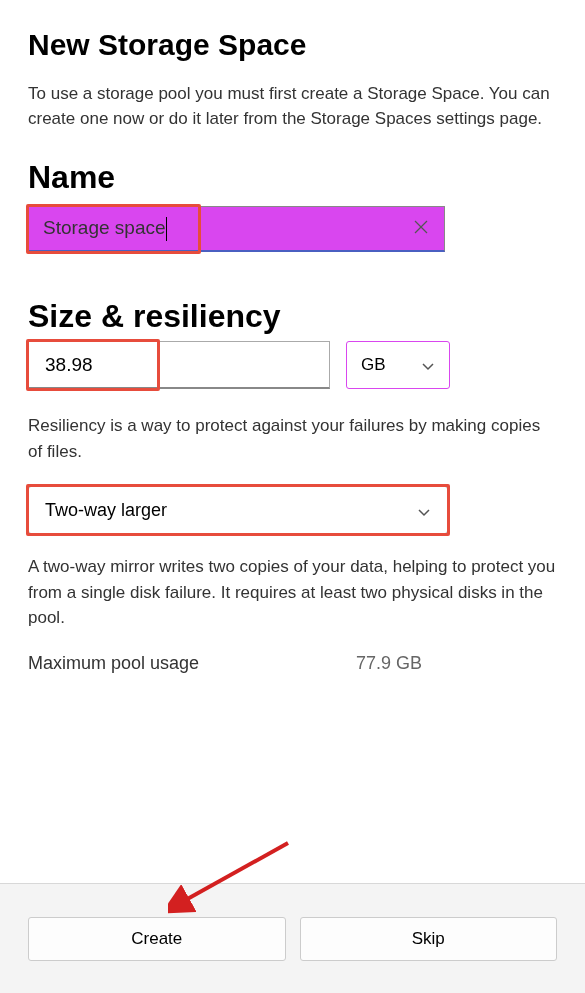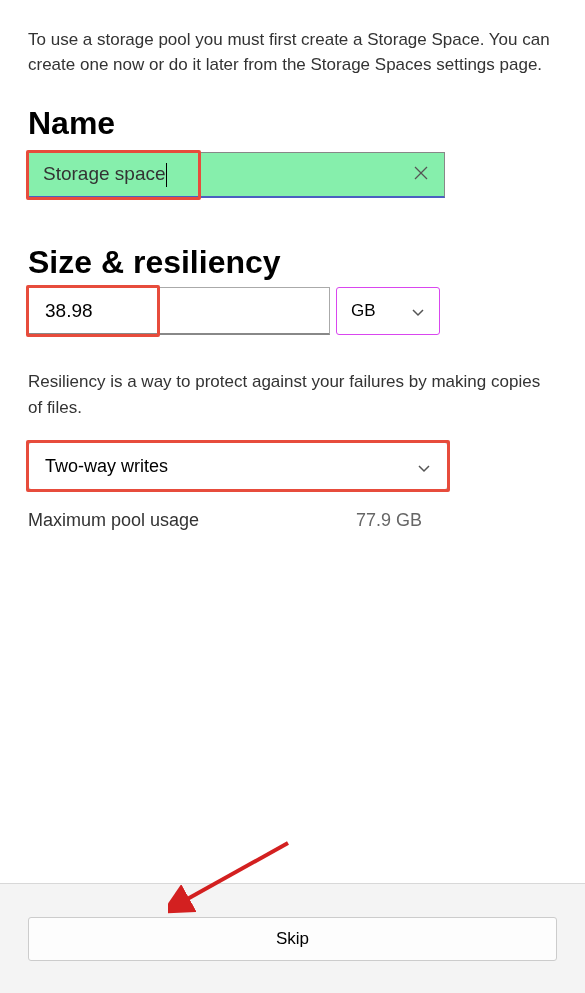--- a/index.html
+++ b/index.html
@@ -49,21 +49,21 @@
     }
     .input-row-name {
       position: relative;
       margin-bottom: 10px;
     }
     .name-input-wrap {
       position: relative;
       width: 417px;
       height: 46px;
       border: 1px solid #888;
-      background: #86efac;
+      background: #d946ef;
     }
     .name-input-wrap.focused {
       border-bottom: 2px solid #4a5fc1;
     }
     .name-input {
       position: absolute;
       left: 14px;
       top: 50%;
       transform: translateY(-50%);
       font-size: 19px;
@@ -91,23 +91,23 @@
       justify-content: center;
     }
     .clear-btn svg {
       width: 14px;
       height: 14px;
       stroke: #555;
       stroke-width: 1.2;
     }
     .size-row {
       display: flex;
-      gap: 6px;
-      position: relative;
-      margin-bottom: 34px;
+      gap: 16px;
+      position: relative;
+      margin-bottom: 24px;
     }
     .size-input {
       width: 302px;
       height: 48px;
       border: 1px solid #aaa;
       border-bottom: 2px solid #888;
       padding: 0 16px;
       font-size: 19px;
       background: #fff;
     }
@@ -197,20 +197,21 @@
       left: 168px;
       top: 838px;
       pointer-events: none;
       z-index: 20;
     }
   </style>
 </head>
 <body>
 
 <div class="content">
+  <h1 class="page-title">New Storage Space</h1>
   <p class="description">To use a storage pool you must first create a Storage Space. You can create one now or do it later from the Storage Spaces settings page.</p>
 
   <div class="section-label">Name</div>
 
   <div class="input-row-name">
     <div class="name-input-wrap focused">
       <span class="name-input">
         <span>Storage space</span><span class="cursor-line"></span>
       </span>
       <div class="clear-btn">
@@ -239,43 +240,45 @@
           </svg>
       </span>
     </div>
     <div class="highlight-box" style="left:-2px; top:-2px; width:134px; height:52px;"></div>
   </div>
 
   <p class="body-text">Resiliency is a way to protect against your failures by making copies of files.</p>
 
   <div style="position:relative;">
     <div class="resiliency-select">
-      <span>Two-way writes</span>
+      <span>Two-way larger</span>
       <span class="chevron">
         <svg viewBox="0 0 14 14">
             <polyline points="2,5 7,10 12,5"></polyline>
           </svg>
       </span>
     </div>
     <div class="highlight-box" style="left:-2px; top:-2px; width:424px; height:52px;"></div>
   </div>
 
+  <p class="body-text">A two-way mirror writes two copies of your data, helping to protect you from a single disk failure. It requires at least two physical disks in the pool.</p>
 
   <div class="usage-row">
     <div class="usage-label">Maximum pool usage</div>
     <div class="usage-value">77.9 GB</div>
   </div>
 </div>
 
 <div class="arrow-annotation">
   <svg width="130" height="80" viewBox="0 0 130 80">
     <defs>
       <marker id="arrowhead" markerWidth="8" markerHeight="8" refX="2" refY="4" orient="auto">
         <polygon points="0 0, 8 4, 0 8" fill="#d32020"></polygon>
       </marker>
     </defs>
     <line x1="120" y1="5" x2="14" y2="64" stroke="#d32020" stroke-width="4" marker-end="url(#arrowhead)"></line>
   </svg>
 </div>
 
 <div class="footer">
+  <button class="footer-btn">Create</button>
   <button class="footer-btn">Skip</button>
 </div>
 
 </body></html>

